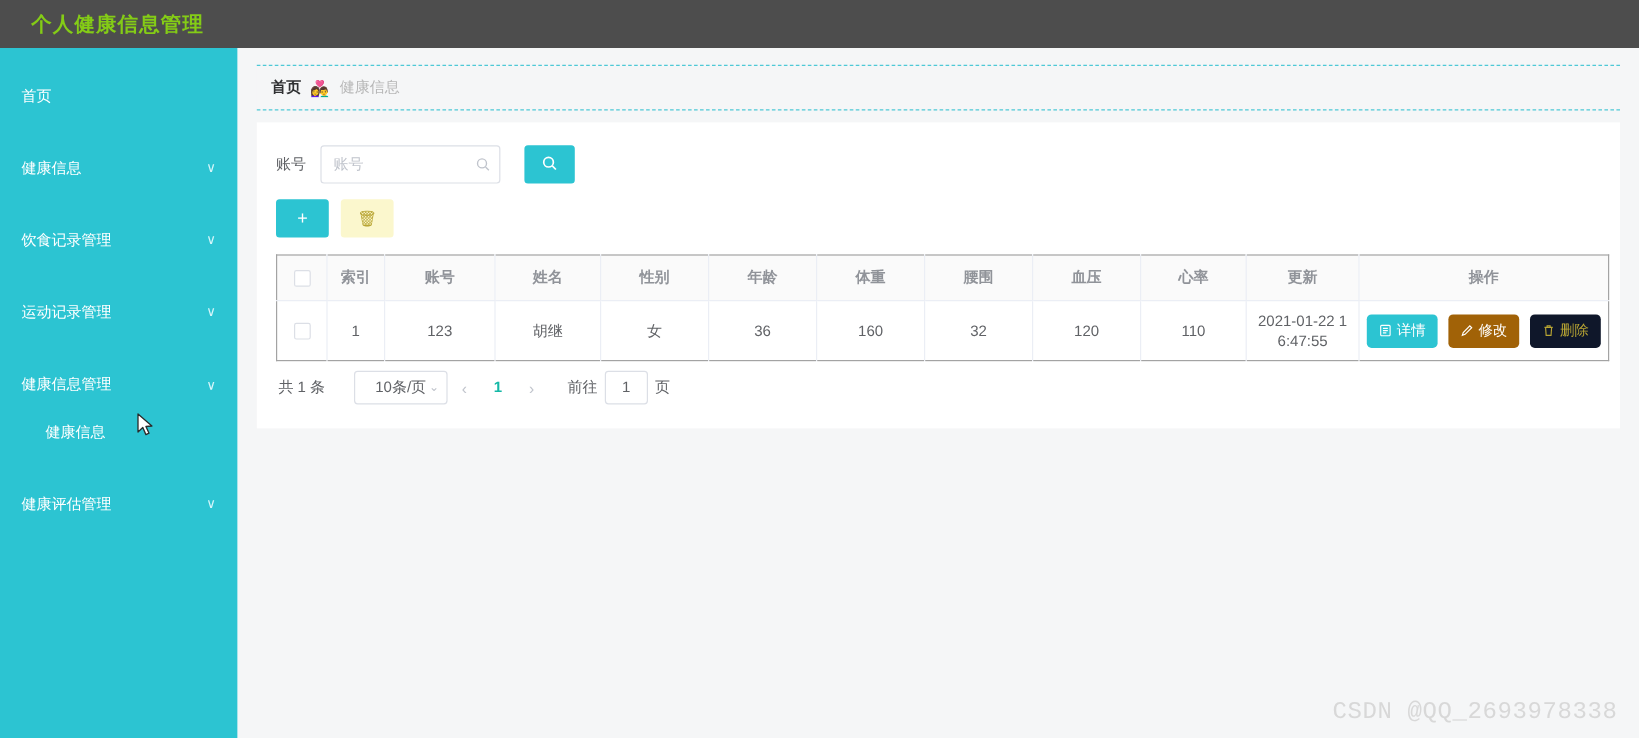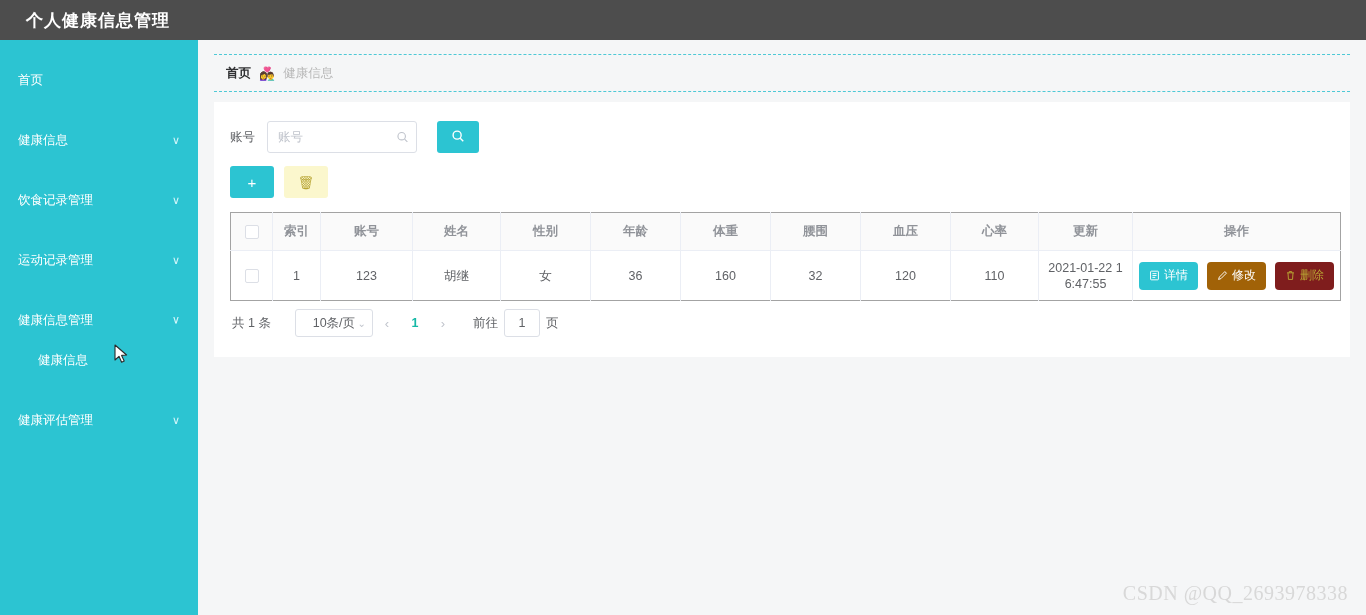--- a/index.html
+++ b/index.html
@@ -12,21 +12,21 @@
   }
   #app { position: relative; width: 1366px; height: 615px; background: #f5f6f7; }
 
   
   .topbar {
     position: absolute; left: 0; top: 0; width: 1366px; height: 40px;
     background: #4d4d4d; color: #fff;
     display: flex; align-items: center; justify-content: space-between;
   }
   .topbar-title {
-    font-size: 17px; font-weight: bold; color: #ffffff;
+    font-size: 17px; font-weight: bold; color: #84cc16;
     letter-spacing: 1px; padding-left: 26px;
   }
   .topbar-nav { display: flex; align-items: center; padding-right: 22px; }
   .topbar-nav .nav-item {
     color: #e8e8e8; font-size: 13px; margin-left: 30px; cursor: pointer;
     white-space: nowrap;
   }
 
   
   .sidebar {
@@ -136,21 +136,21 @@
 
   .ops { display: flex; align-items: center; justify-content: space-between; gap: 8px; }
   .op-btn {
     display: inline-flex; align-items: center; gap: 4px;
     height: 28px; padding: 0 10px; border-radius: 4px; border: none;
     font-size: 12px; cursor: pointer; white-space: nowrap;
     font-family: "Liberation Sans", sans-serif;
   }
   .op-detail { background: #2cc4d2; color: #ffffff; }
   .op-edit { background: #a16207; color: #ffffff; }
-  .op-del { background: #7f1d1d; color: #b8a533; }
+  .op-del { background: #0f172a; color: #b8a533; }
   .op-ico { font-size: 11px; line-height: 1; display: inline-flex; }
 
   
   .pager {
     display: flex; align-items: center; height: 44px;
     font-size: 12.5px; color: #606266; padding-left: 2px;
   }
   .pg-total { margin-right: 24px; color: #606266; }
   .pg-select {
     position: relative; height: 28px; width: 78px; border: 1px solid #dcdfe6;
@@ -174,21 +174,21 @@
     width: 36px; height: 28px; border: 1px solid #dcdfe6; border-radius: 3px;
     text-align: center; font-size: 12.5px; color: #606266; margin: 0 6px;
     outline: none; font-family: "Liberation Sans", sans-serif; background: #fff;
   }
   .pg-unit { color: #606266; }
 
   
   .watermark {
     position: absolute; right: 18px; bottom: 10px;
     font-size: 20px; color: #d8d8d8; letter-spacing: .5px;
-    font-family: Liberation Serif, serif; user-select: none;
+    font-family: Liberation Mono, monospace; user-select: none;
   }
 
   
   .cursor { position: absolute; left: 114px; top: 344px; pointer-events: none; }
 </style>
 </head>
 <body>
 
 <div id="app">
 

